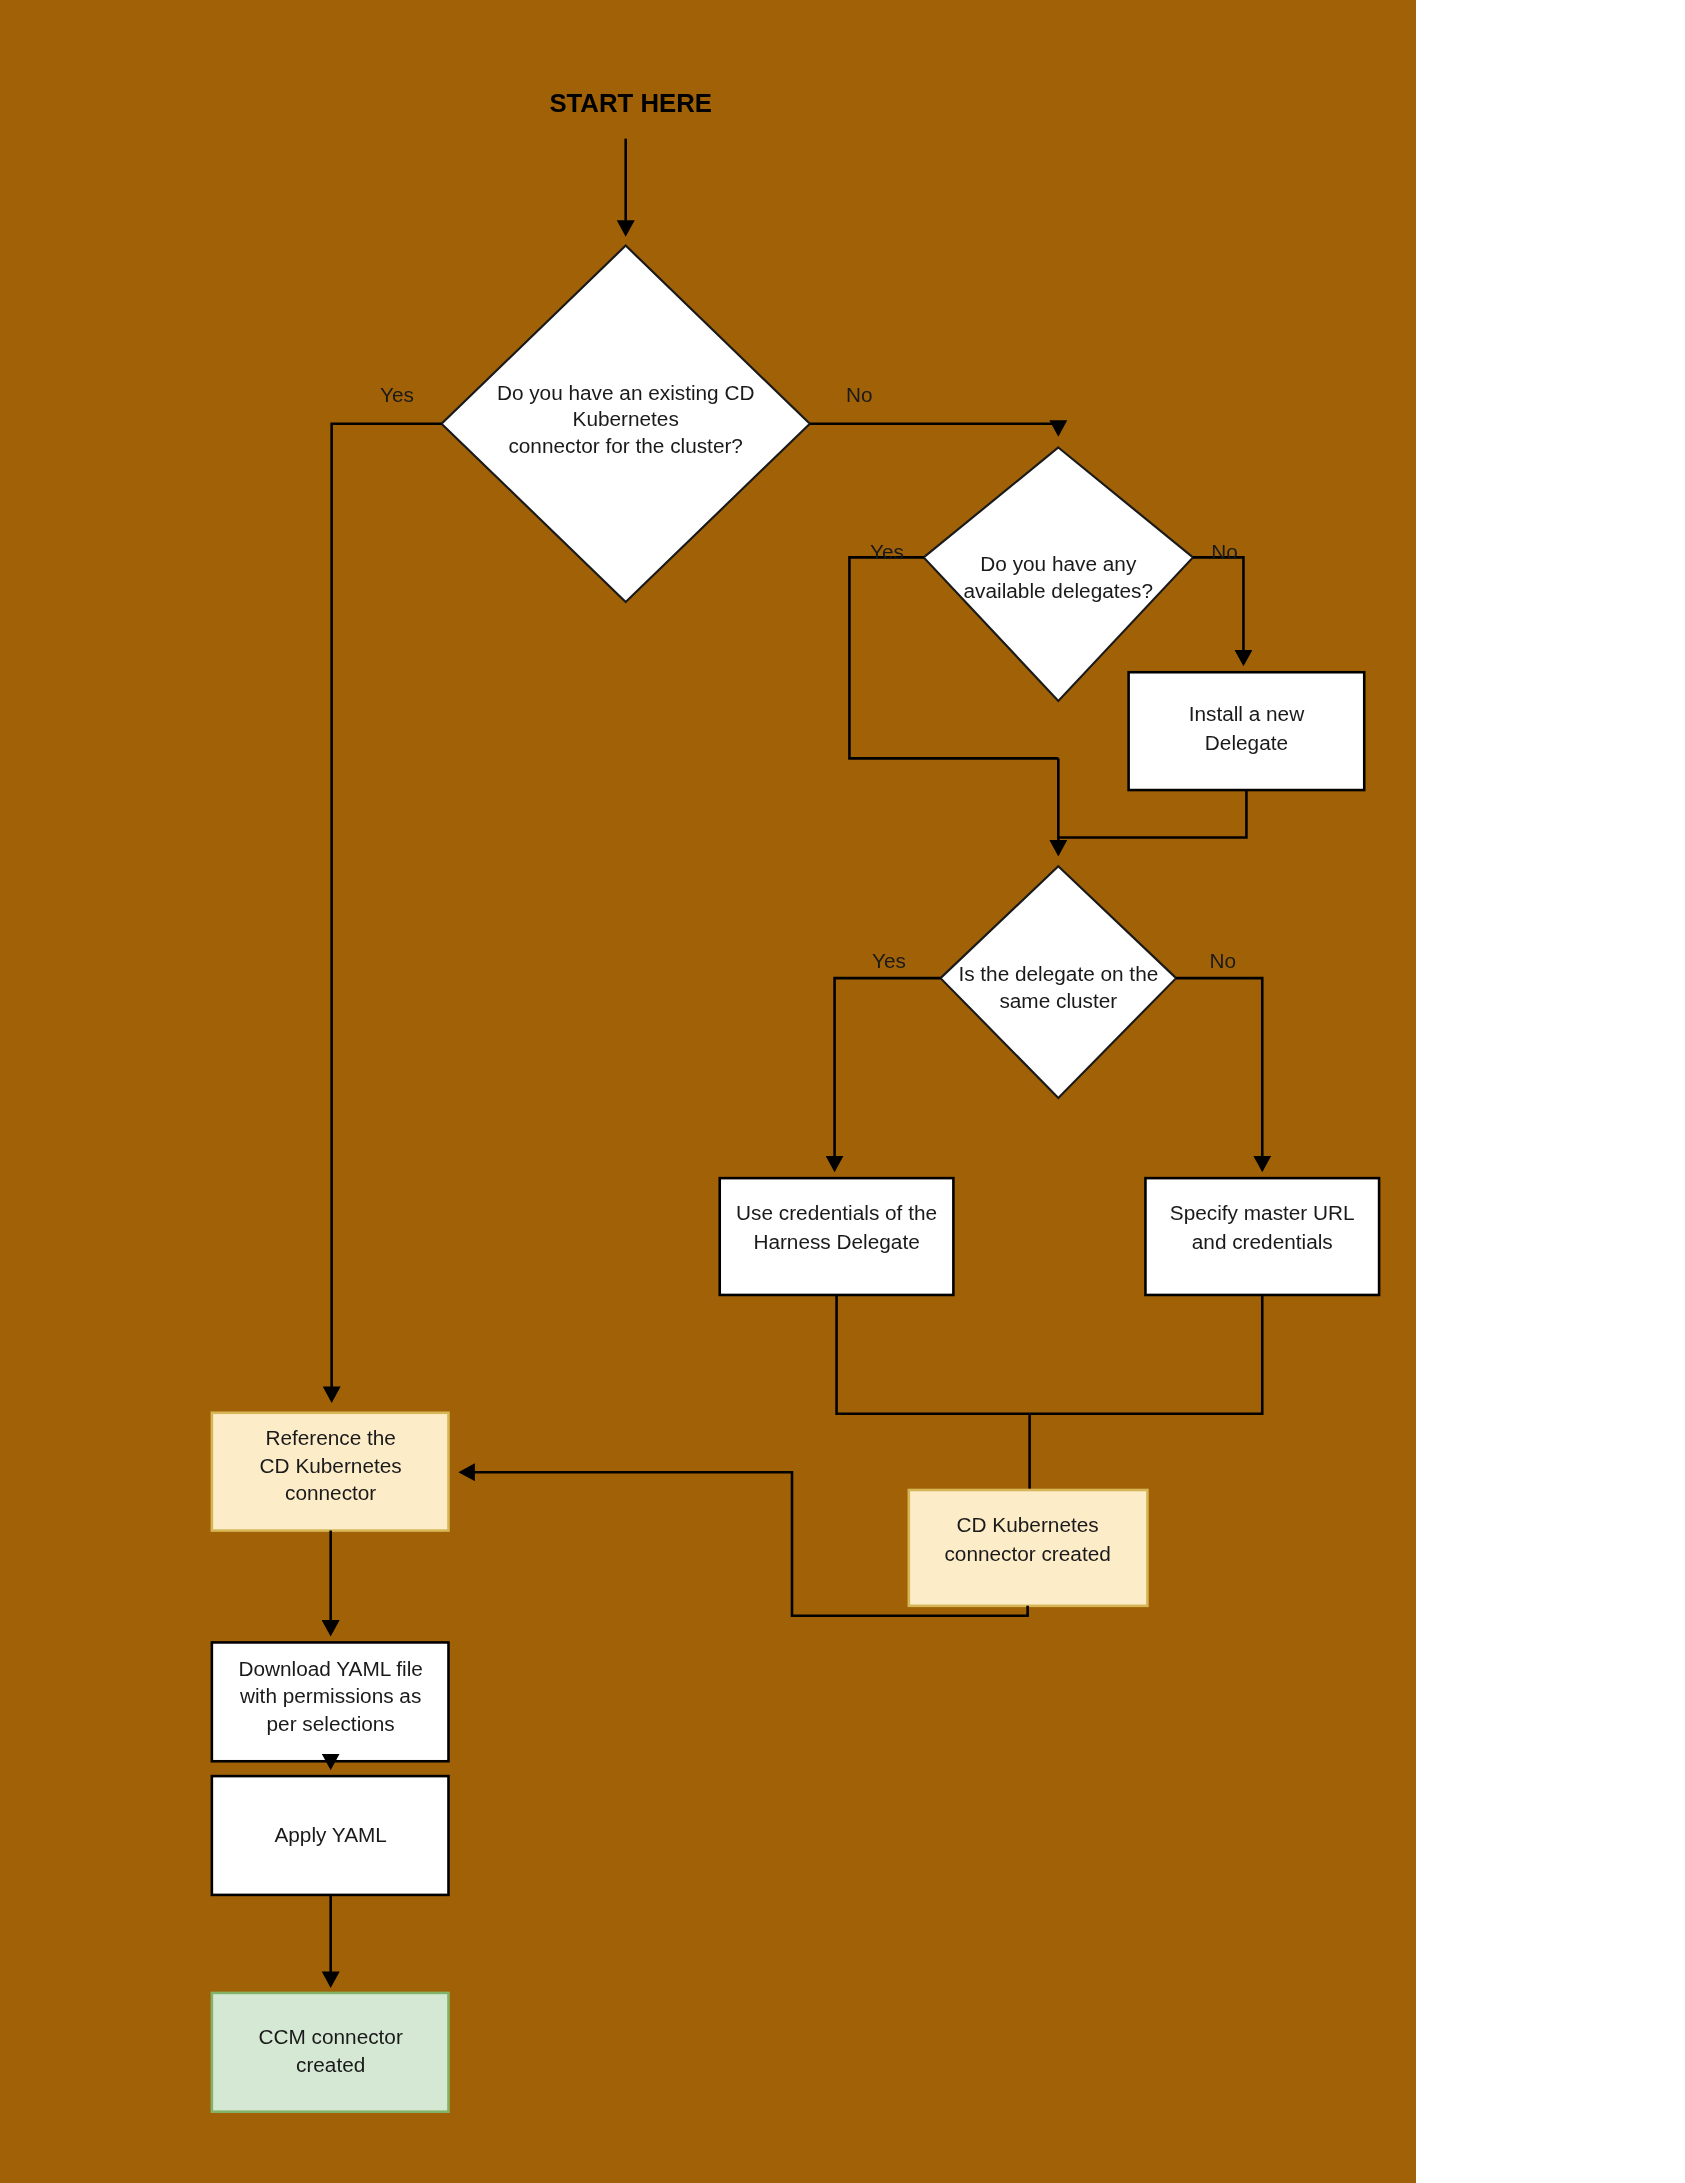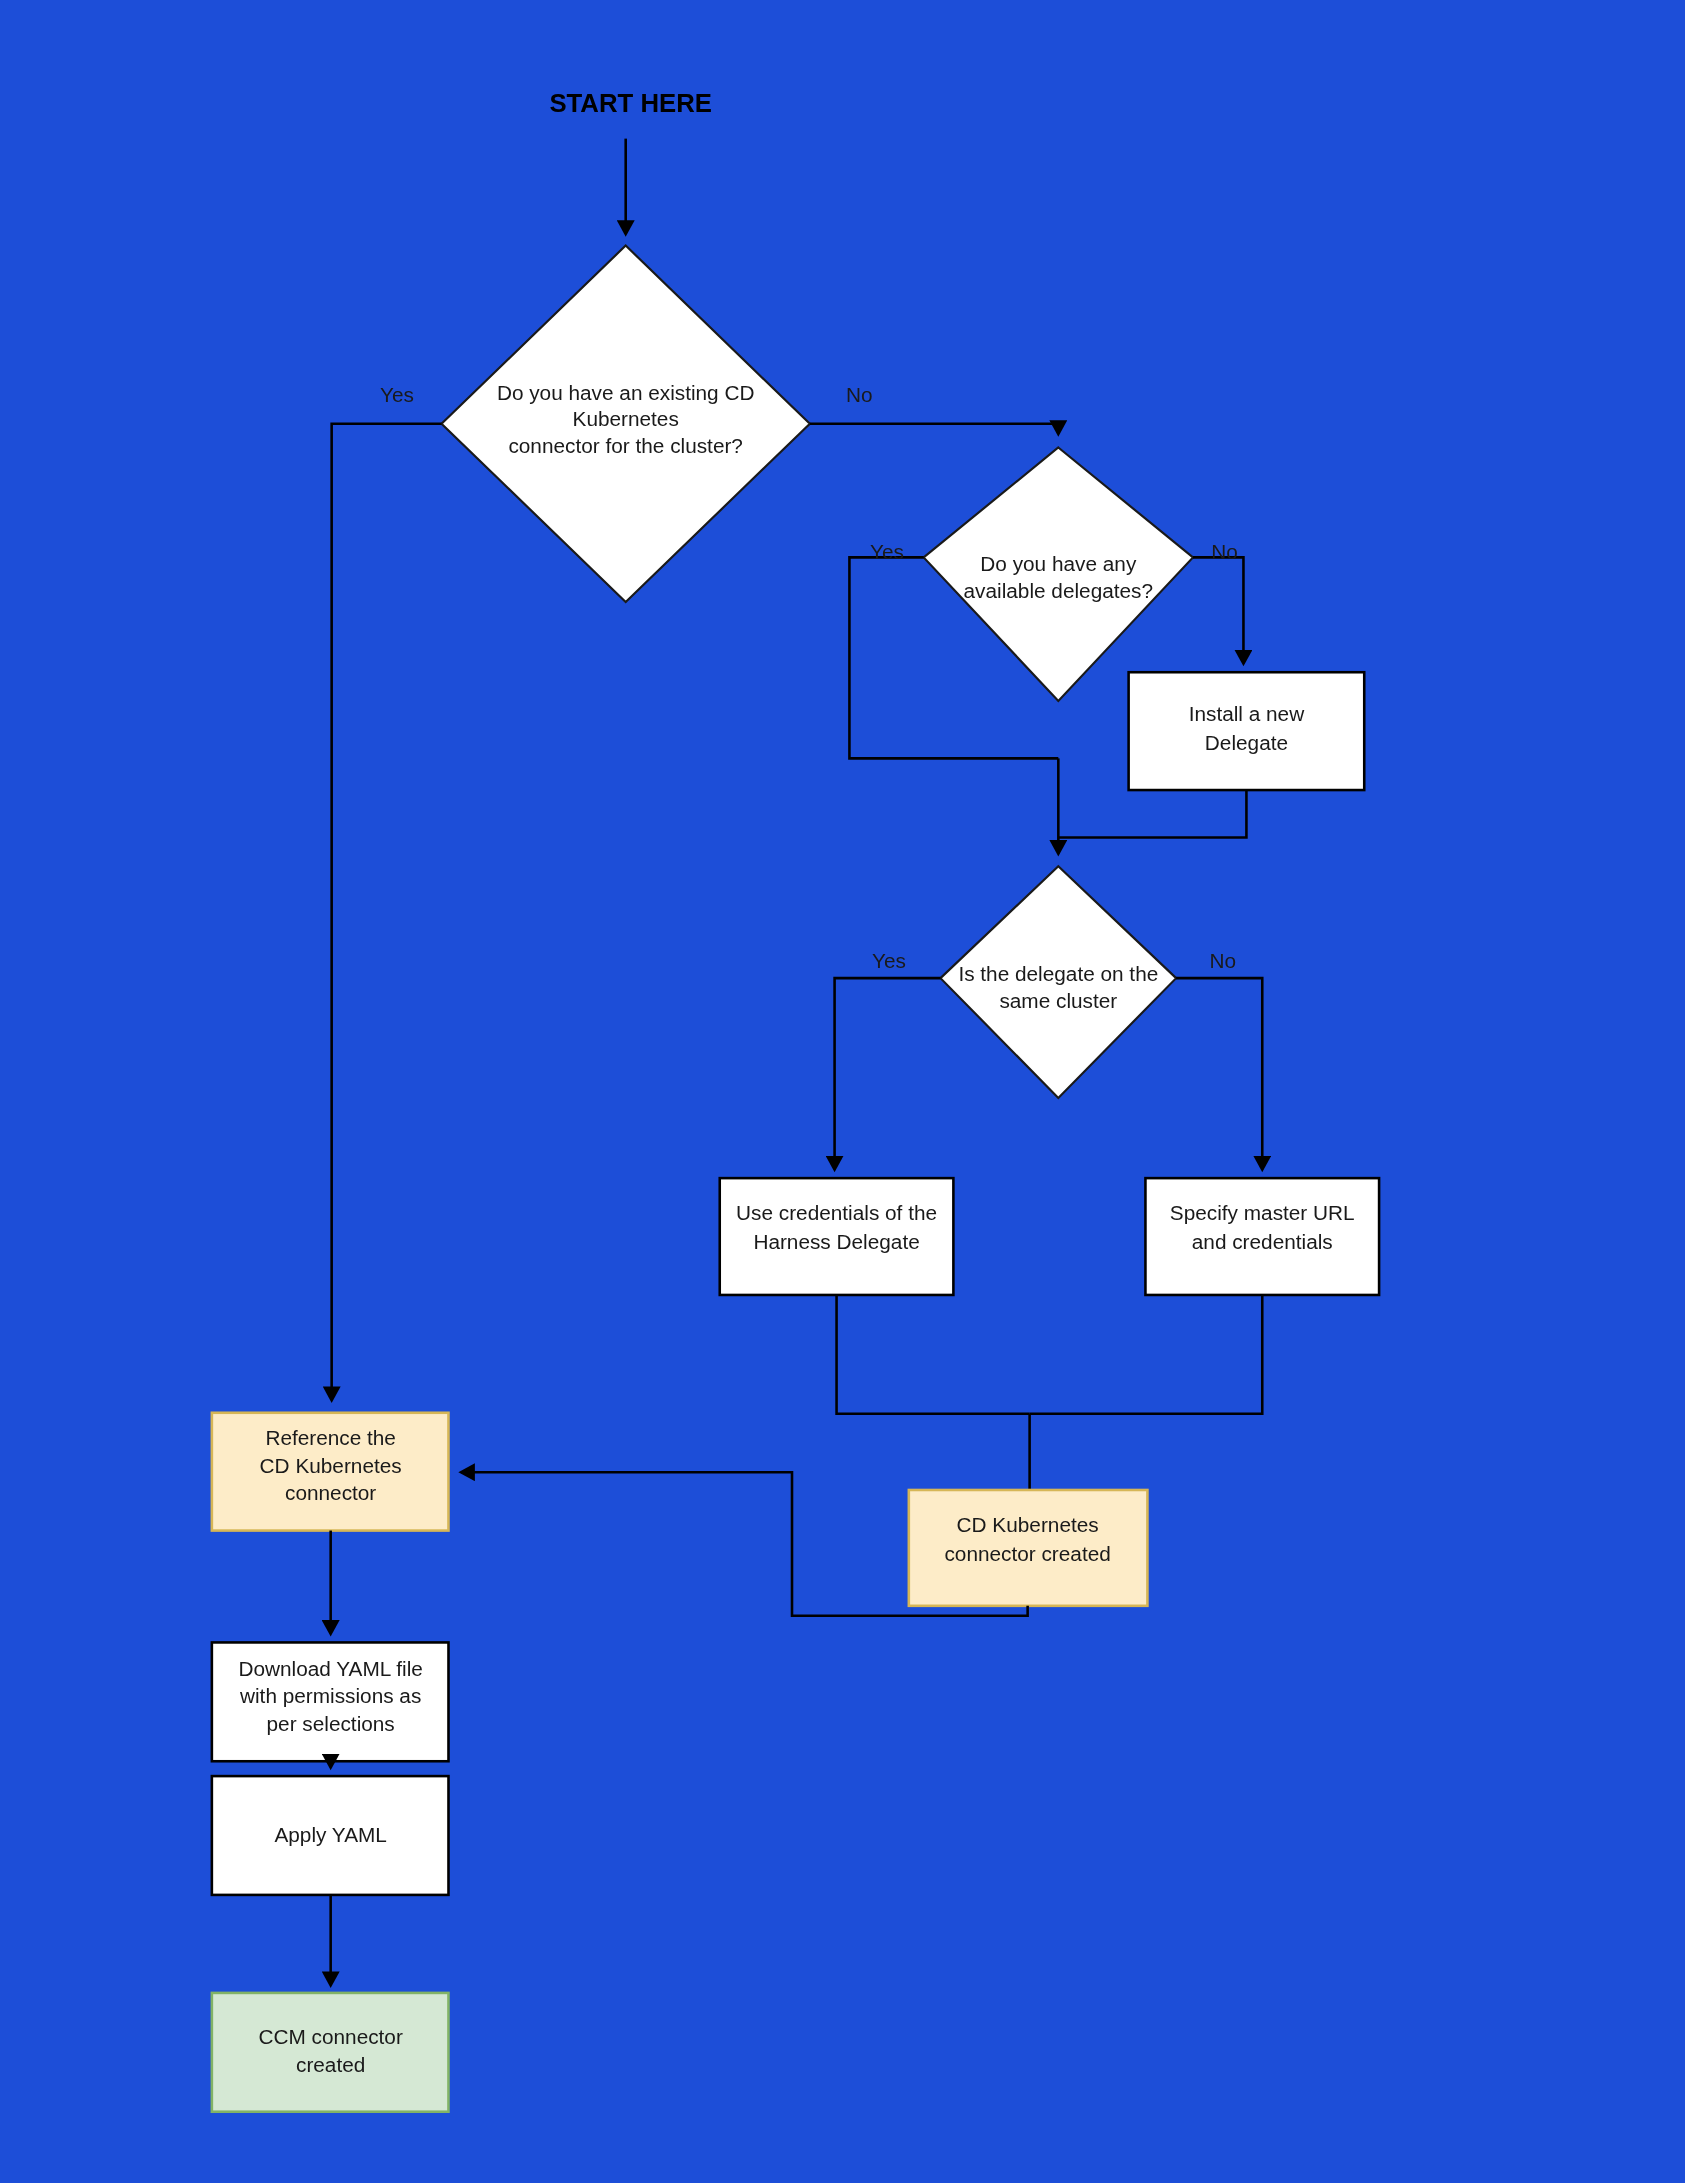--- a/index.html
+++ b/index.html
@@ -5,23 +5,23 @@
   html, body {
     margin: 0;
     padding: 0;
     background: #ffffff;
   }
   body {
     font-family: "Liberation Sans", sans-serif;
   }
   #canvas {
     position: relative;
-    width: 1685px;
+    width: 1416px;
     height: 2184px;
-    background: #1d4ed8;
+    background: #a16207;
     overflow: hidden;
   }
   svg.flow {
     position: absolute;
     left: 0;
     top: 0;
     width: 1685px;
     height: 2184px;
   }
   .diamond {

